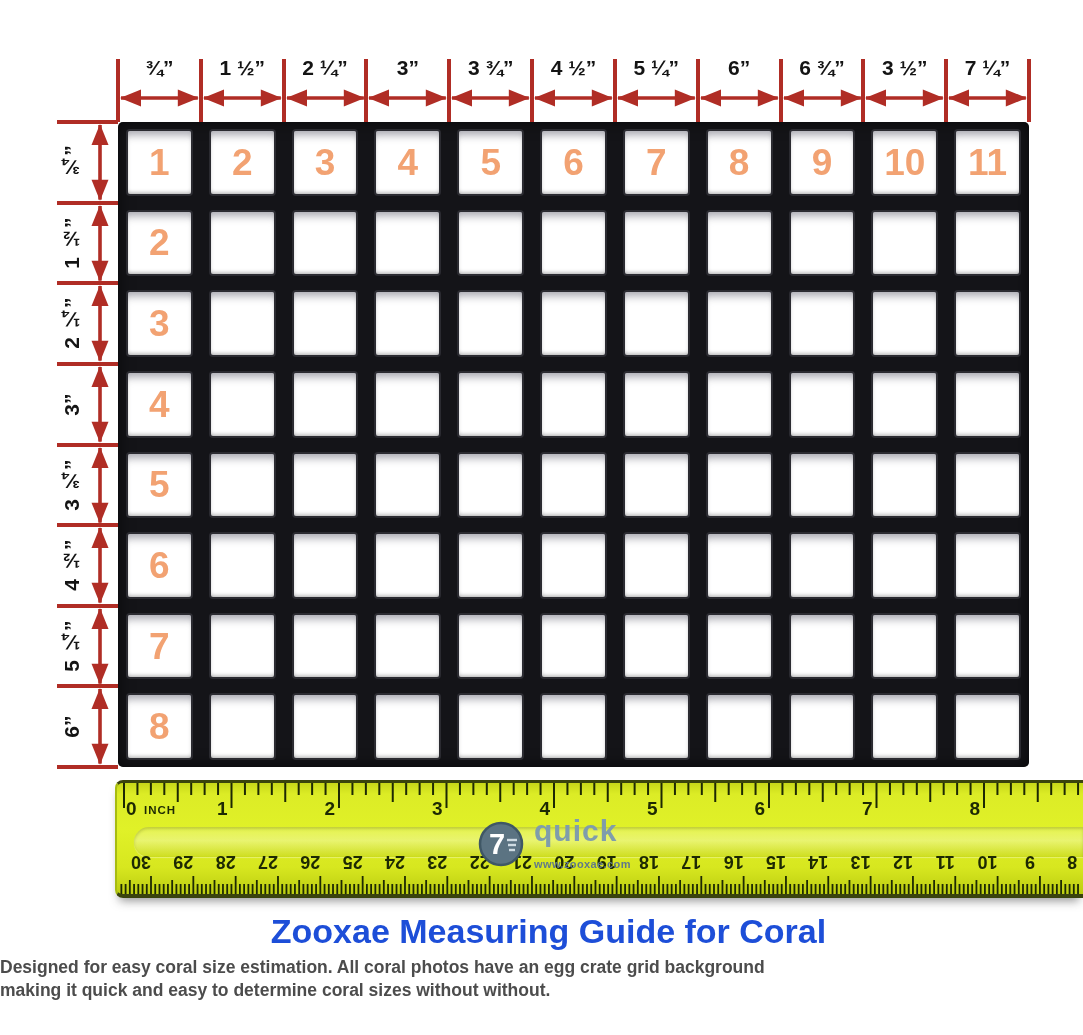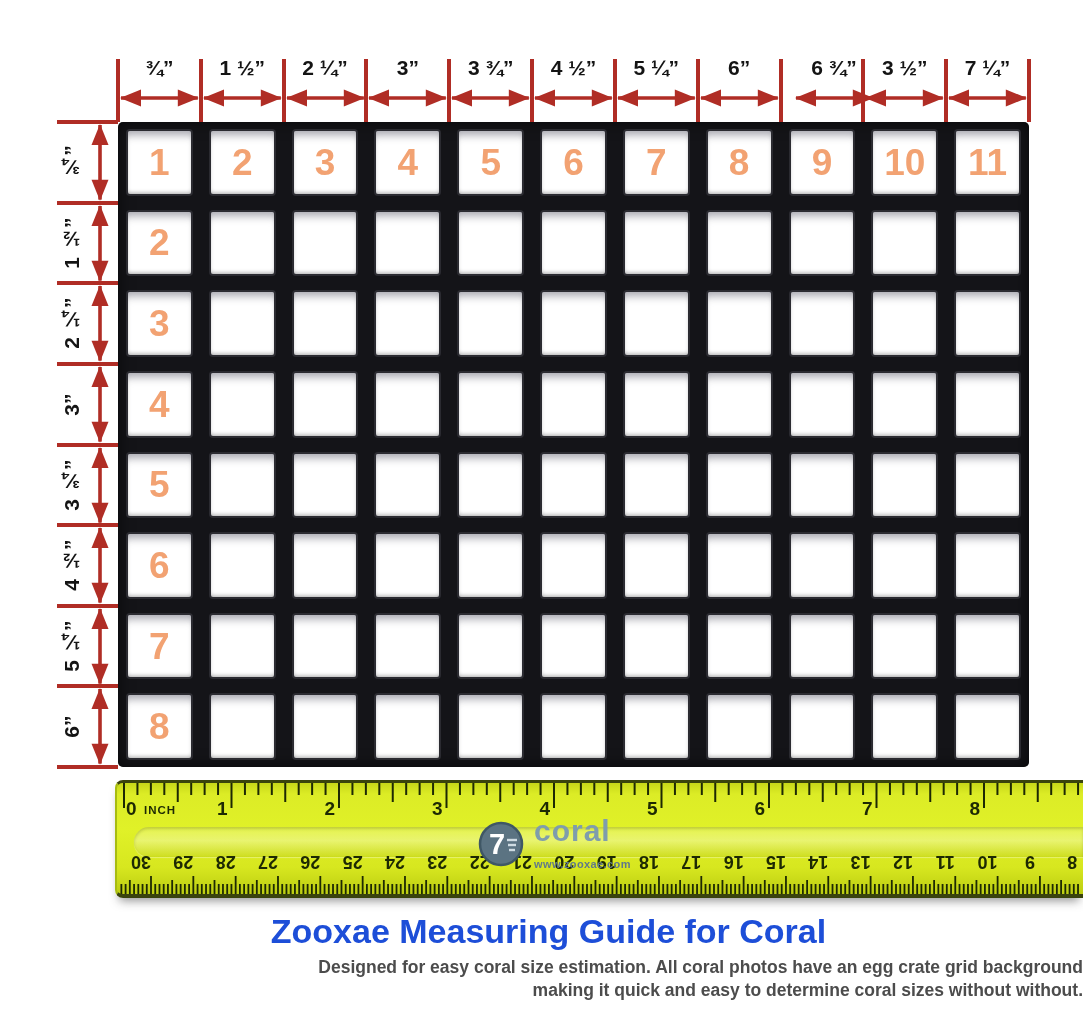--- a/index.html
+++ b/index.html
@@ -52,21 +52,21 @@
     background: linear-gradient(180deg, rgba(255,255,255,.16), rgba(255,255,255,.34) 45%, rgba(70,80,0,.08));
     box-shadow: inset 0 2px 3px rgba(60,70,0,.22), 0 1px 1px rgba(255,255,255,.35);
   }
   .ruler-scale { position:absolute; left:0; top:0; }
   .ruler-logo { position:absolute; left:358px; top:34px; display:flex; align-items:center; gap:7px; }
   .logo-name { font-size:30px; font-weight:bold; letter-spacing:1px; color:#7f9dac; line-height:28px; }
   .logo-url { font-size:11px; font-weight:bold; letter-spacing:.4px; color:#60798a; margin-top:13px; }
 
   
   .guide-title { position:absolute; top:912px; left:7px; width:100%; text-align:center; font-size:34px; font-weight:bold; color:#1d4ed8; }
-  .guide-subtitle { position:absolute; top:956px; left:0; width:100%; text-align:right; font-size:17.5px; font-weight:bold; color:#4c4c4c; line-height:23px; }
+  .guide-subtitle { position:absolute; top:956px; left:0; width:100%; text-align:left; font-size:17.5px; font-weight:bold; color:#4c4c4c; line-height:23px; }
 </style>
 </head>
 <body>
 
 <div class="canvas">
 
   <div id="topBand" class="top-band">
       <div class="dim-seg-h" style="left: 0px; width: 82.8182px;">
         <div class="dim-label-h">¾”</div>
         <svg width="82.81818181818181" height="26" class="dim-arrow-h">
@@ -124,21 +124,21 @@
         </svg>
       </div>
       <div class="dim-seg-h" style="left: 579.727px; width: 82.8182px;">
         <div class="dim-label-h">6”</div>
         <svg width="82.81818181818181" height="26" class="dim-arrow-h">
           <line x1="3" y1="13" x2="79.81818181818181" y2="13" stroke="#b02d25" stroke-width="3.6"></line>
           <polygon points="2,13 23,4.5 23,21.5" fill="#b02d25"></polygon>
           <polygon points="80.81818181818181,13 59.81818181818181,4.5 59.81818181818181,21.5" fill="#b02d25"></polygon>
         </svg>
       </div>
-      <div class="dim-seg-h" style="left: 662.545px; width: 82.8182px; margin-left: 12px;">
+      <div class="dim-seg-h" style="left: 662.545px; width: 82.8182px;">
         <div class="dim-label-h">6 ¾”</div>
         <svg width="82.81818181818181" height="26" class="dim-arrow-h">
           <line x1="3" y1="13" x2="79.81818181818181" y2="13" stroke="#b02d25" stroke-width="3.6"></line>
           <polygon points="2,13 23,4.5 23,21.5" fill="#b02d25"></polygon>
           <polygon points="80.81818181818181,13 59.81818181818181,4.5 59.81818181818181,21.5" fill="#b02d25"></polygon>
         </svg>
       </div>
       <div class="dim-seg-h" style="left: 745.364px; width: 82.8182px;">
         <div class="dim-label-h">3 ½”</div>
         <svg width="82.81818181818181" height="26" class="dim-arrow-h">
@@ -886,21 +886,21 @@
     <div class="ruler-logo">
       <svg width="52" height="52" viewBox="0 0 52 52">
         <circle cx="26" cy="26" r="21" fill="#5b7382"></circle>
         <circle cx="26" cy="26" r="21" fill="none" stroke="#3f5765" stroke-width="2.5"></circle>
         <text x="22" y="36" font-size="29" font-weight="bold" fill="#ffffff" text-anchor="middle" font-family="Liberation Sans, sans-serif">7</text>
         <line x1="32" y1="22" x2="42" y2="22" stroke="#cfdbe2" stroke-width="2.4"></line>
         <line x1="33" y1="27" x2="41" y2="27" stroke="#cfdbe2" stroke-width="2.4"></line>
         <line x1="34" y1="32" x2="40" y2="32" stroke="#cfdbe2" stroke-width="2.4"></line>
       </svg>
       <div>
-        <div class="logo-name">coral</div>
+        <div class="logo-name">quick</div>
         <div class="logo-url">www.zooxae.com</div>
       </div>
     </div>
   </div>
 
   <div class="guide-title">Zooxae Measuring Guide for Coral</div>
   <div class="guide-subtitle">
     <span>Designed for easy coral size estimation. All coral photos have an egg crate grid background</span><br>
     <span>making it quick and easy to determine coral sizes without without.</span>
   </div>

